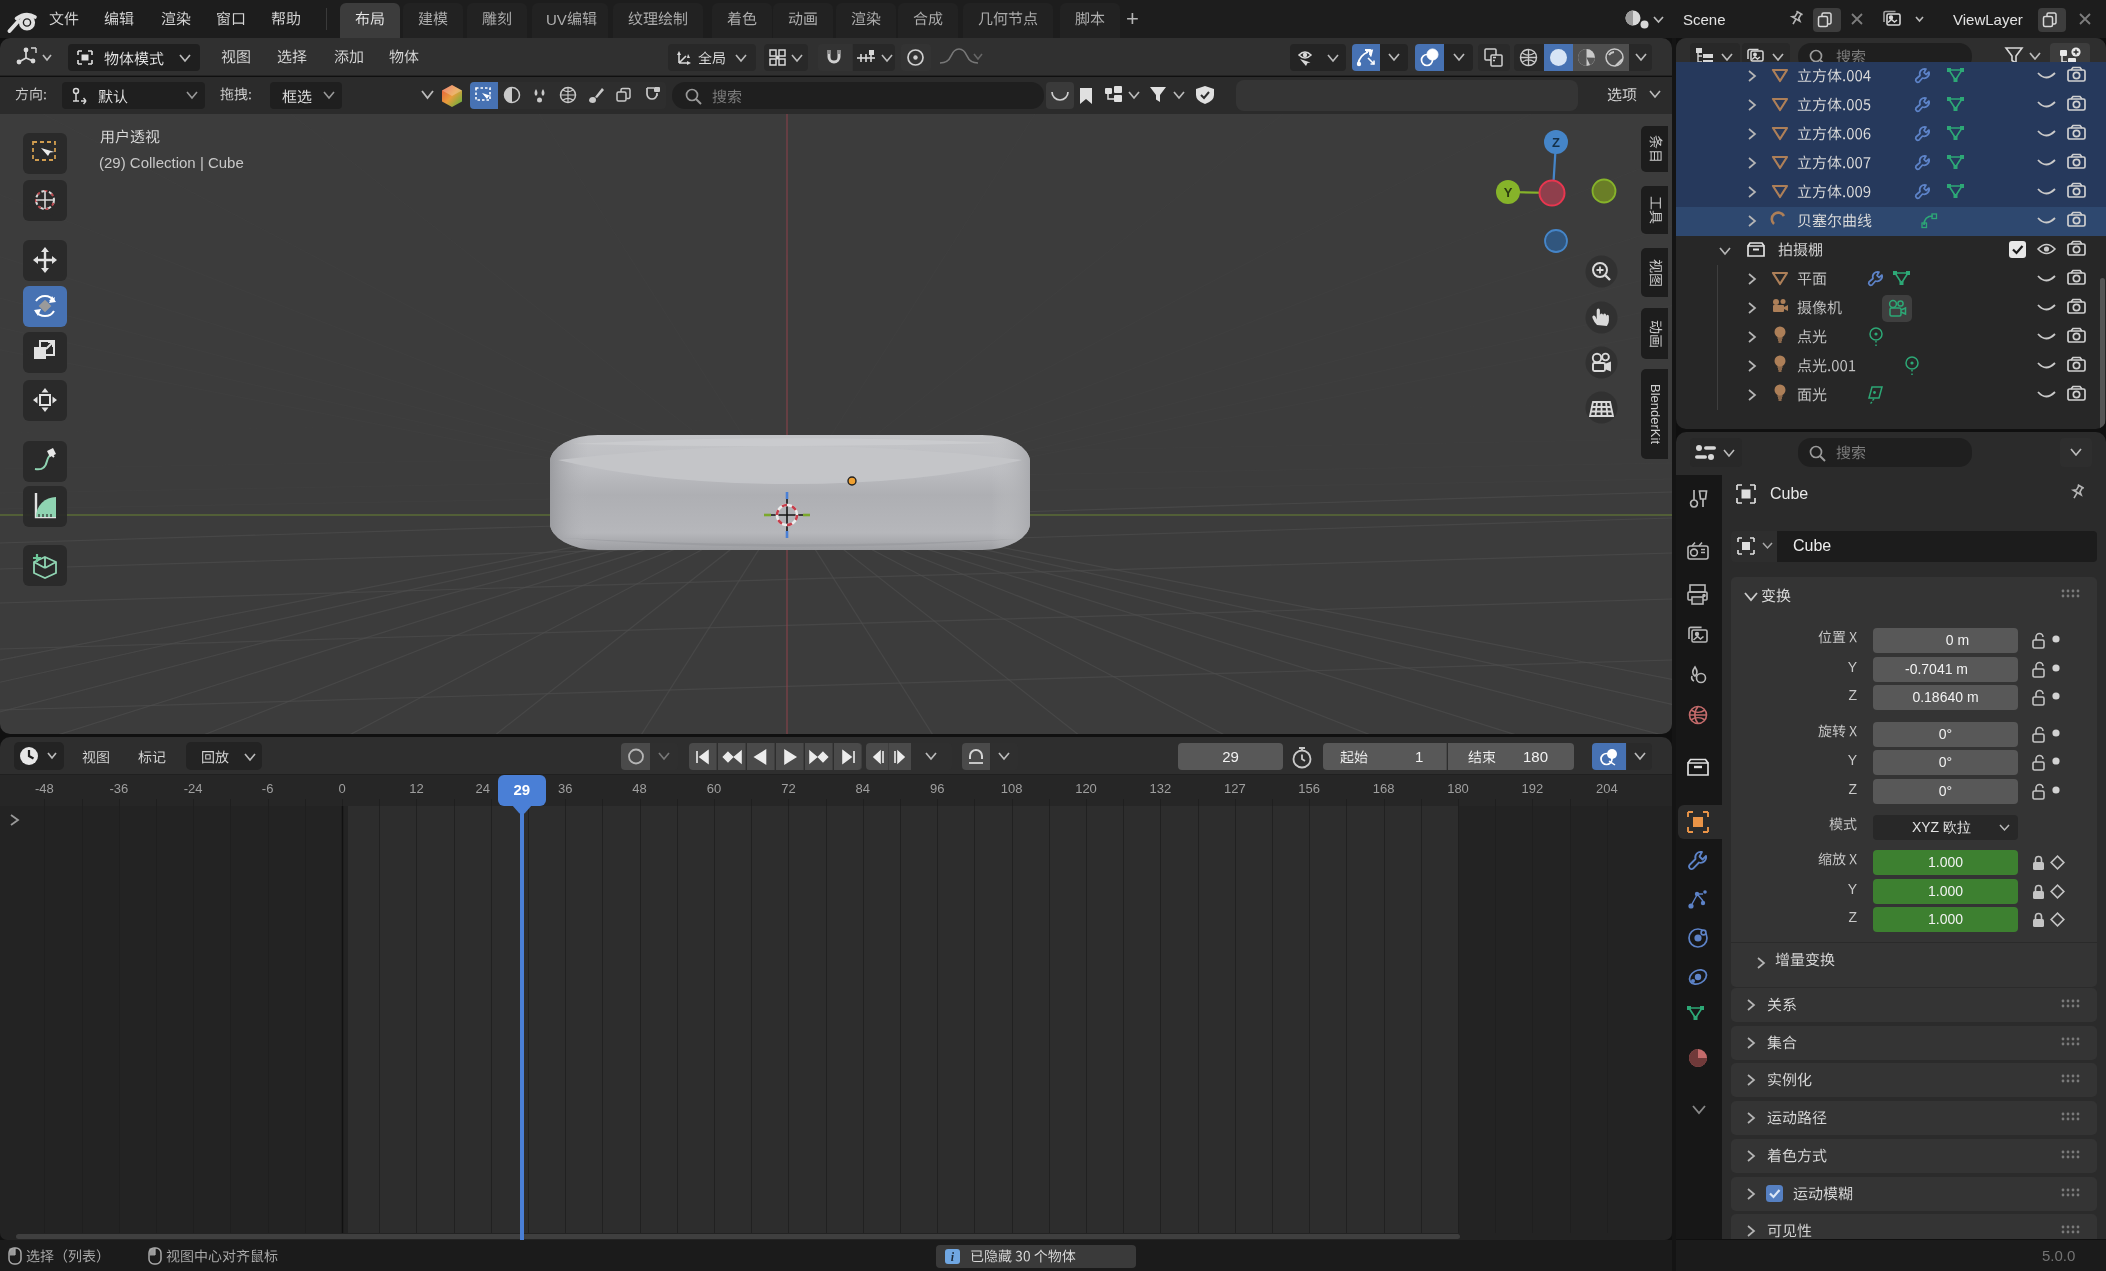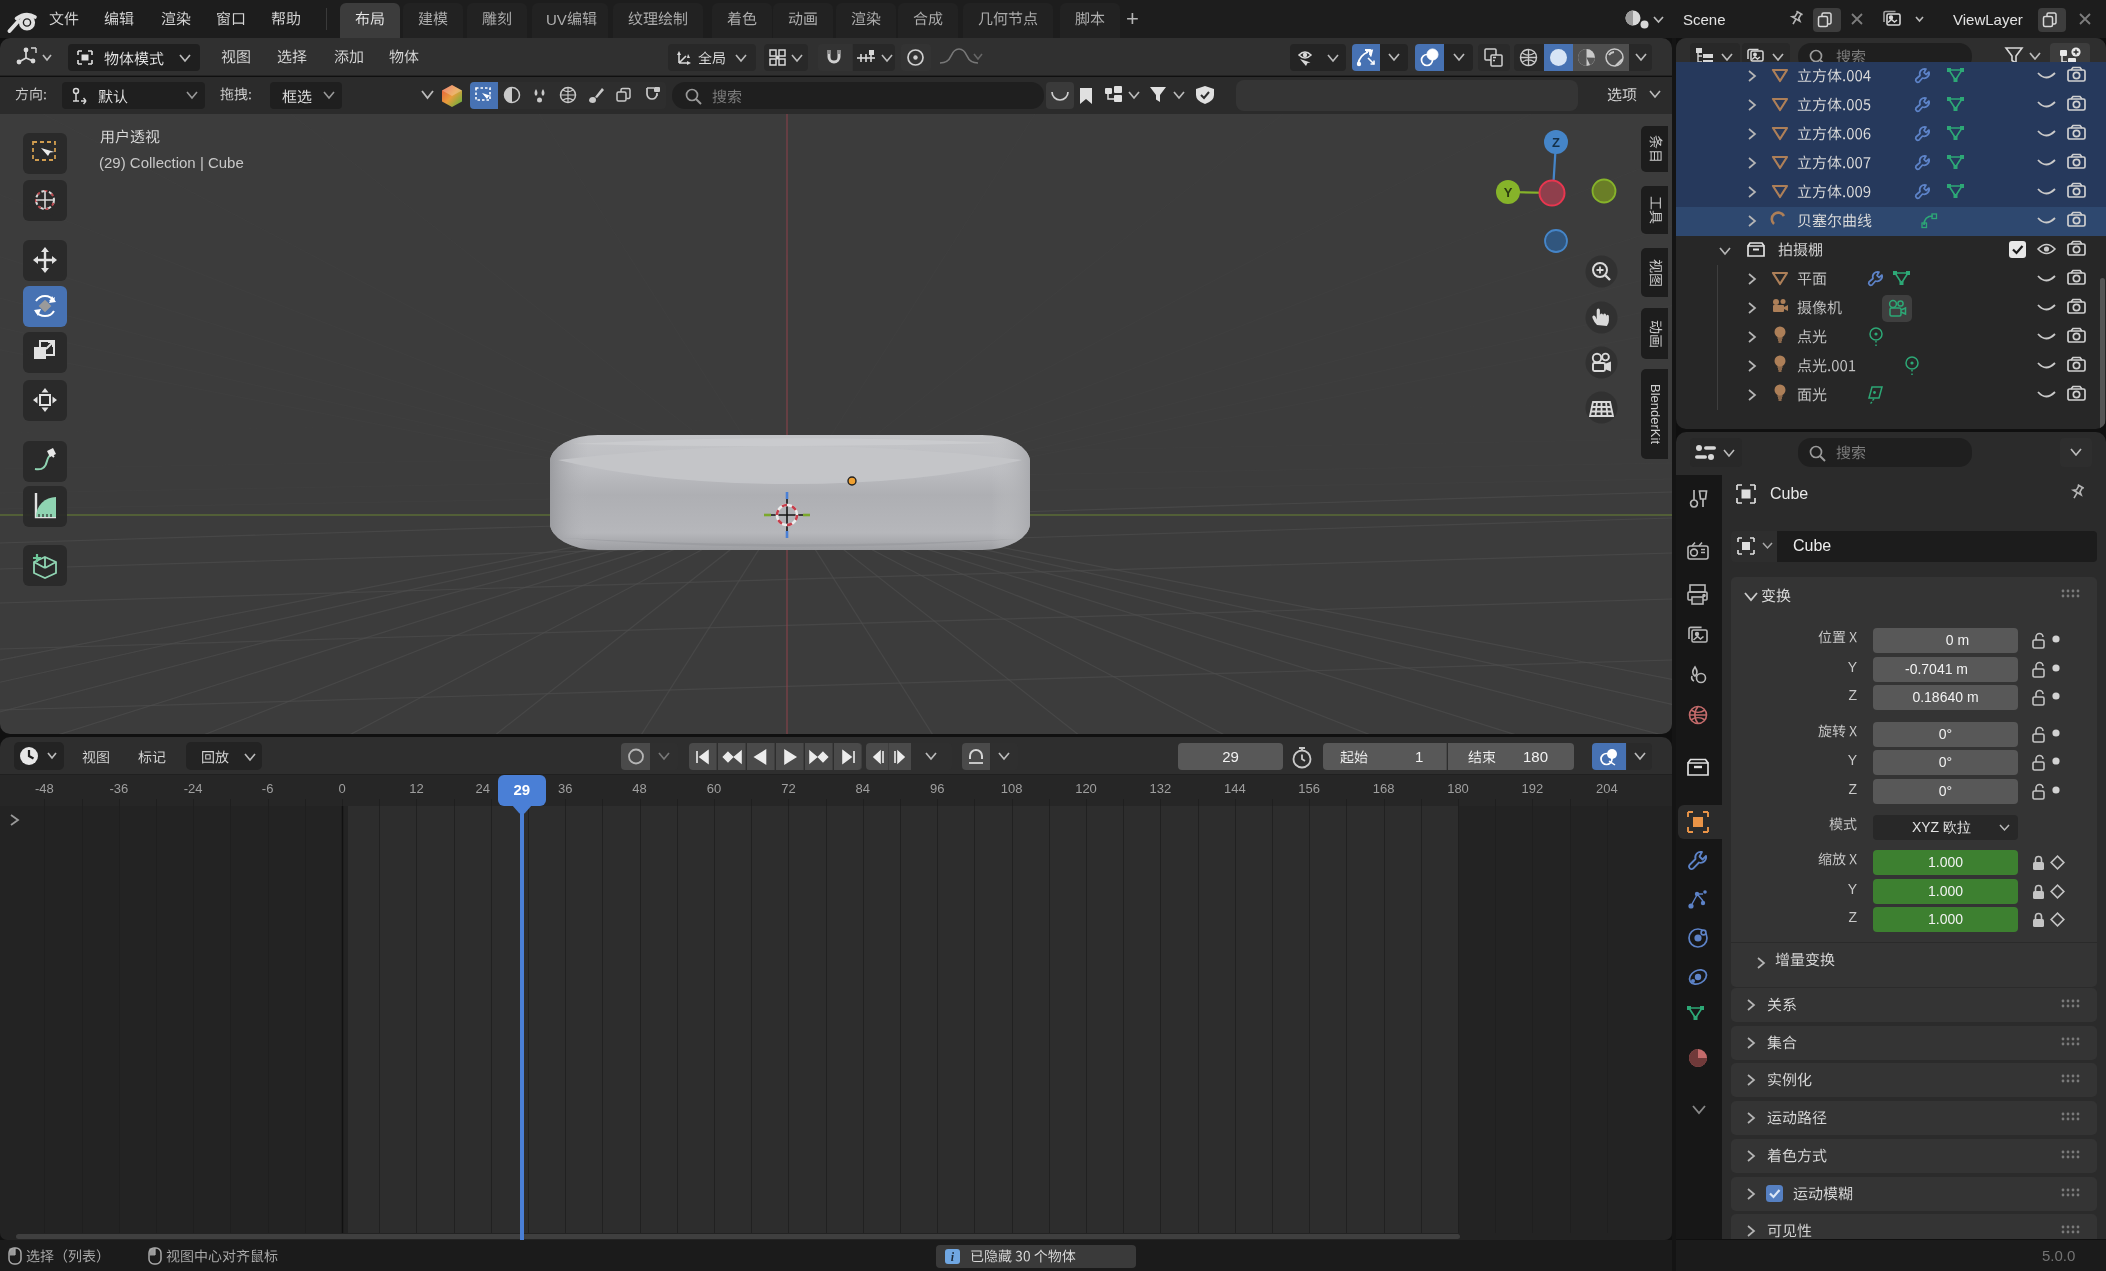--- a/index.html
+++ b/index.html
@@ -910,21 +910,21 @@
     <div style="position:absolute;left:416.4px;top:6px;font:400 13px 'Liberation Sans', sans-serif;color:#9f9f9f;white-space:nowrap;transform:translateX(-50%);">12</div>
     <div style="position:absolute;left:565.2px;top:6px;font:400 13px 'Liberation Sans', sans-serif;color:#9f9f9f;white-space:nowrap;transform:translateX(-50%);">36</div>
     <div style="position:absolute;left:639.6px;top:6px;font:400 13px 'Liberation Sans', sans-serif;color:#9f9f9f;white-space:nowrap;transform:translateX(-50%);">48</div>
     <div style="position:absolute;left:714.0px;top:6px;font:400 13px 'Liberation Sans', sans-serif;color:#9f9f9f;white-space:nowrap;transform:translateX(-50%);">60</div>
     <div style="position:absolute;left:788.4000000000001px;top:6px;font:400 13px 'Liberation Sans', sans-serif;color:#9f9f9f;white-space:nowrap;transform:translateX(-50%);">72</div>
     <div style="position:absolute;left:862.8000000000001px;top:6px;font:400 13px 'Liberation Sans', sans-serif;color:#9f9f9f;white-space:nowrap;transform:translateX(-50%);">84</div>
     <div style="position:absolute;left:937.2px;top:6px;font:400 13px 'Liberation Sans', sans-serif;color:#9f9f9f;white-space:nowrap;transform:translateX(-50%);">96</div>
     <div style="position:absolute;left:1011.6px;top:6px;font:400 13px 'Liberation Sans', sans-serif;color:#9f9f9f;white-space:nowrap;transform:translateX(-50%);">108</div>
     <div style="position:absolute;left:1086.0px;top:6px;font:400 13px 'Liberation Sans', sans-serif;color:#9f9f9f;white-space:nowrap;transform:translateX(-50%);">120</div>
     <div style="position:absolute;left:1160.4px;top:6px;font:400 13px 'Liberation Sans', sans-serif;color:#9f9f9f;white-space:nowrap;transform:translateX(-50%);">132</div>
-    <div style="position:absolute;left:1234.8000000000002px;top:6px;font:400 13px 'Liberation Sans', sans-serif;color:#9f9f9f;white-space:nowrap;transform:translateX(-50%);">144</div>
+    <div style="position:absolute;left:1234.8000000000002px;top:6px;font:400 13px 'Liberation Sans', sans-serif;color:#9f9f9f;white-space:nowrap;transform:translateX(-50%);">127</div>
     <div style="position:absolute;left:1309.2px;top:6px;font:400 13px 'Liberation Sans', sans-serif;color:#9f9f9f;white-space:nowrap;transform:translateX(-50%);">156</div>
     <div style="position:absolute;left:1383.6000000000001px;top:6px;font:400 13px 'Liberation Sans', sans-serif;color:#9f9f9f;white-space:nowrap;transform:translateX(-50%);">168</div>
     <div style="position:absolute;left:1458.0px;top:6px;font:400 13px 'Liberation Sans', sans-serif;color:#9f9f9f;white-space:nowrap;transform:translateX(-50%);">180</div>
     <div style="position:absolute;left:1532.4px;top:6px;font:400 13px 'Liberation Sans', sans-serif;color:#9f9f9f;white-space:nowrap;transform:translateX(-50%);">192</div>
     <div style="position:absolute;left:1606.8px;top:6px;font:400 13px 'Liberation Sans', sans-serif;color:#9f9f9f;white-space:nowrap;transform:translateX(-50%);">204</div>
     <div style="position:absolute;left:482.8px;top:6px;font:400 13px 'Liberation Sans', sans-serif;color:#9f9f9f;white-space:nowrap;transform:translateX(-50%);">24</div>
     <svg style="position:absolute;left:0px;top:0px;" width="1672" height="31" viewBox="0 0 1672 31">
       <line x1="44.5" y1="24" x2="44.5" y2="31" stroke="#1f1f1f" stroke-width="1"></line>
       <line x1="82.5" y1="24" x2="82.5" y2="31" stroke="#1f1f1f" stroke-width="1"></line>
       <line x1="119.5" y1="24" x2="119.5" y2="31" stroke="#1f1f1f" stroke-width="1"></line>

